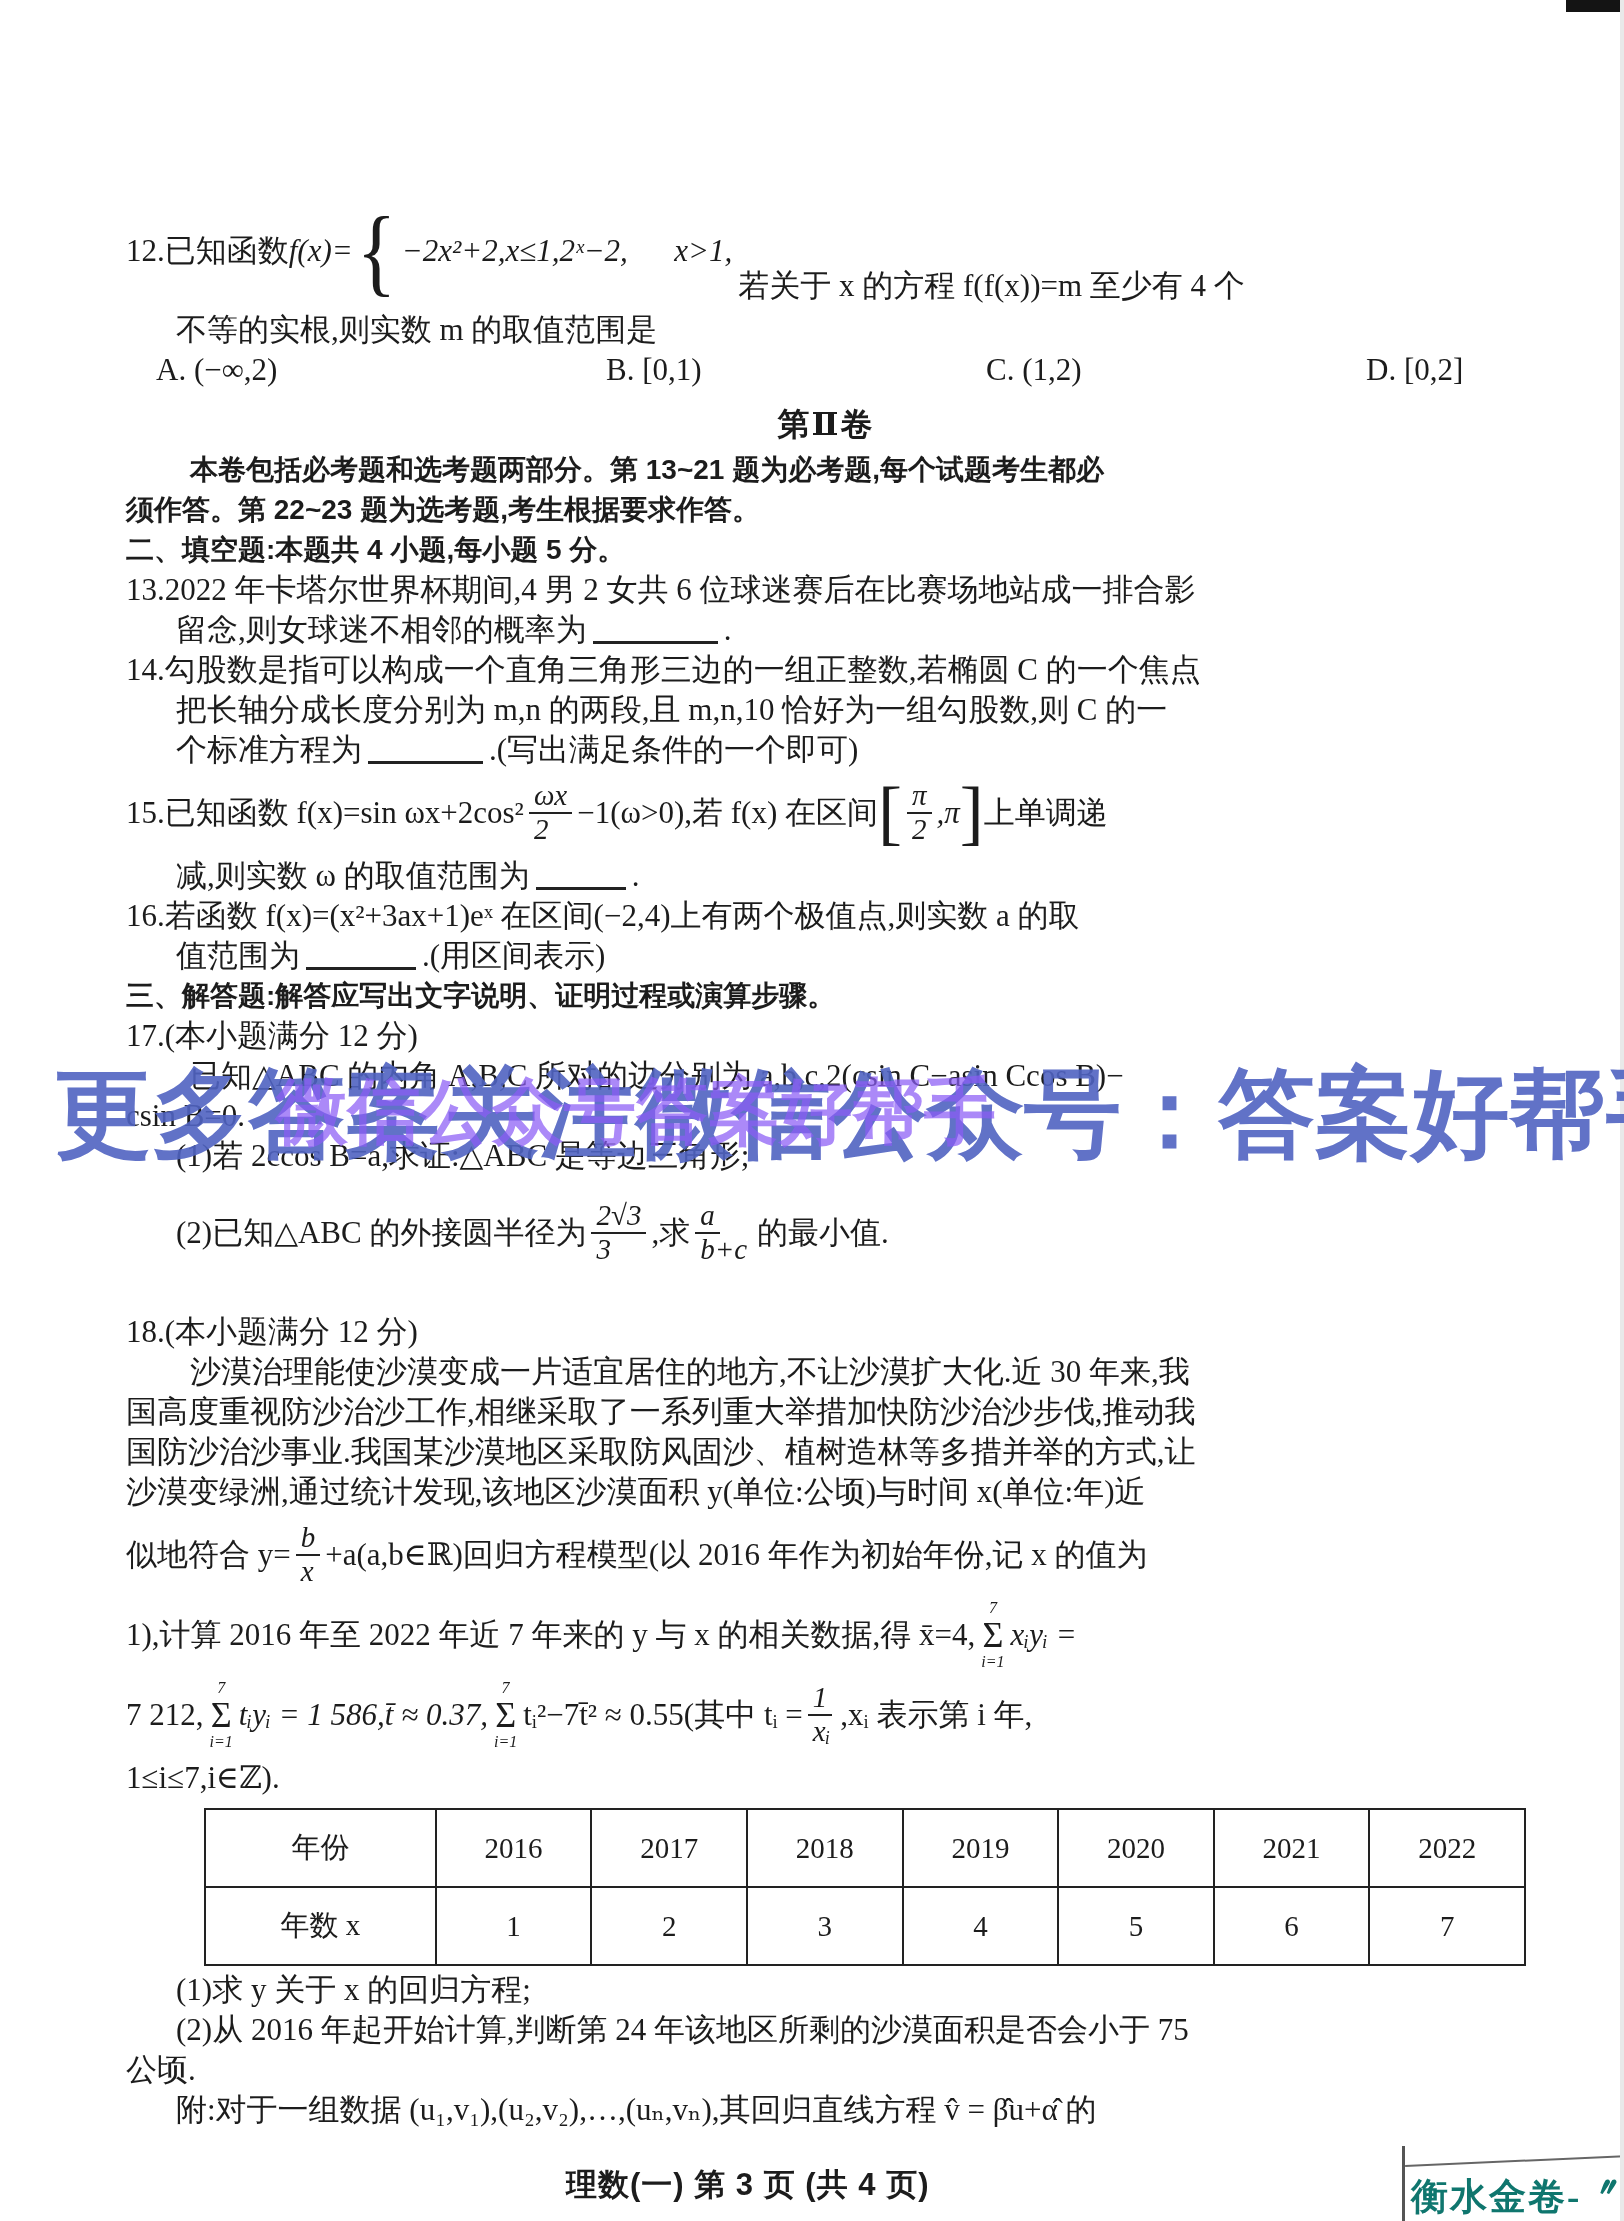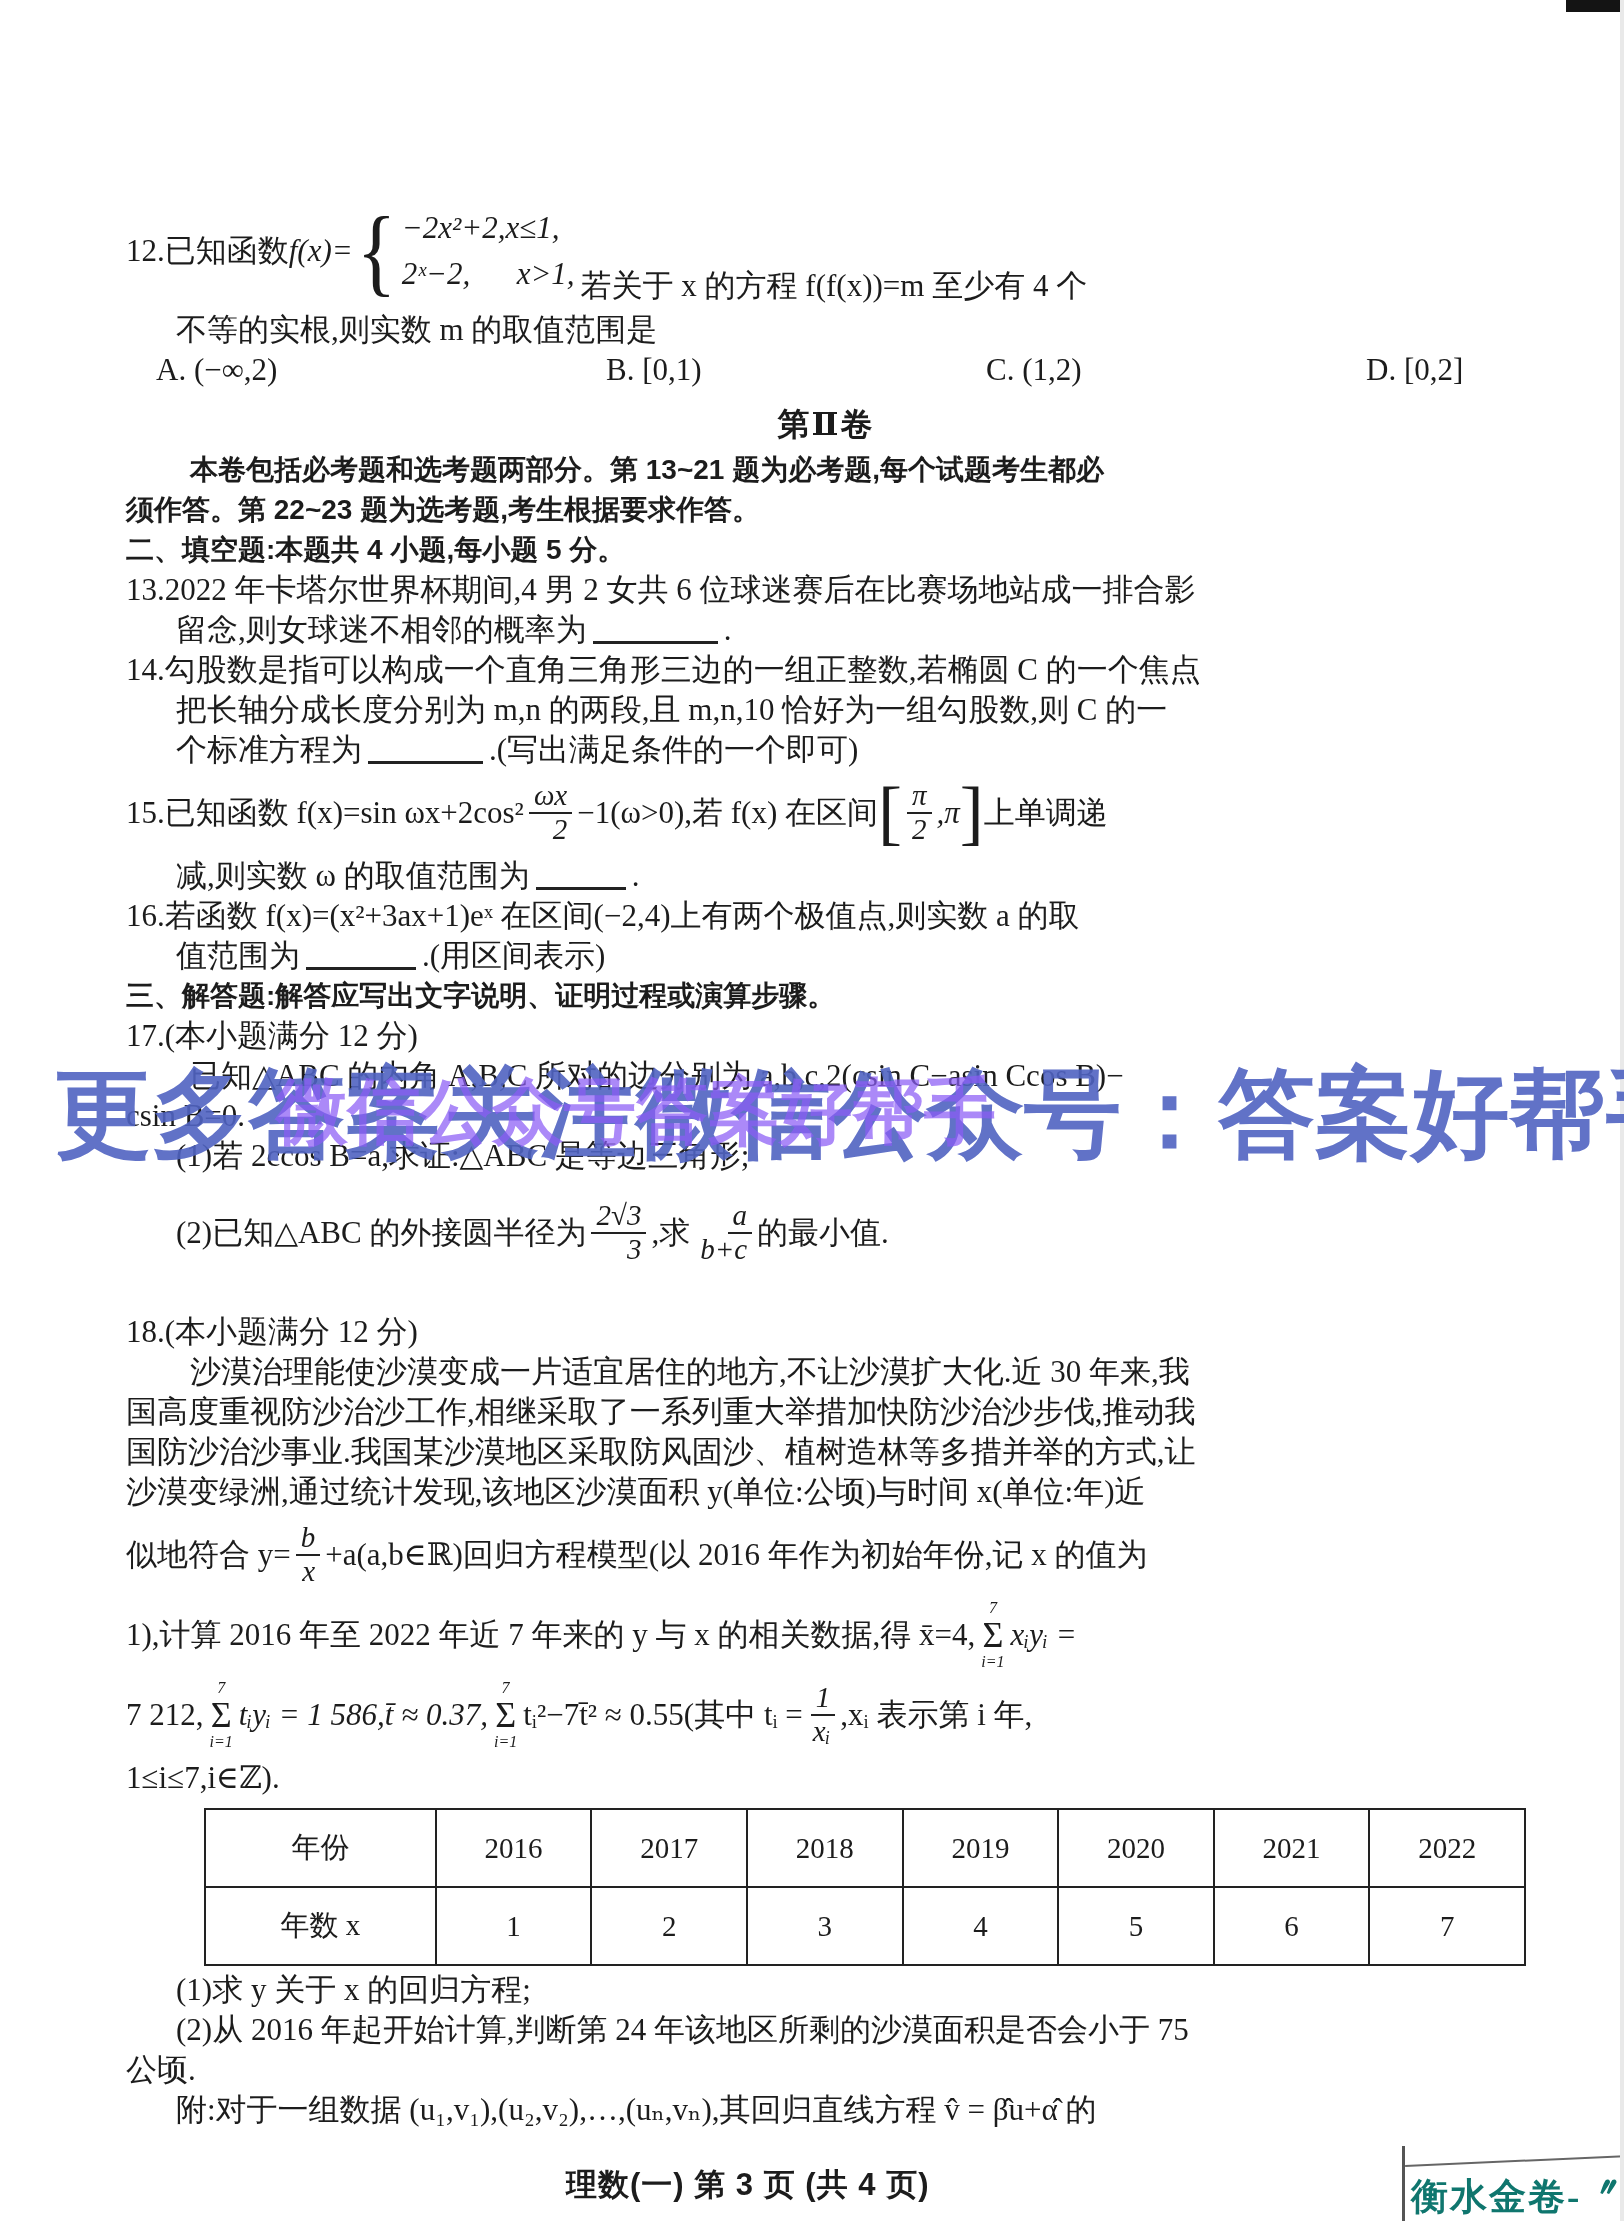--- a/index.html
+++ b/index.html
@@ -11,28 +11,28 @@
   .content{position:absolute;left:126px;top:192px;width:1400px}
   .ln{font-size:31px;line-height:40px;min-height:40px;white-space:nowrap}
   .mathline{display:flex;align-items:center}
   .indent{padding-left:50px}
   .pindent{padding-left:64px}
   .bold{font-weight:bold;font-family:"Liberation Sans","DejaVu Sans",sans-serif;font-size:28px}
   .it{font-style:italic}
   .sp{white-space:pre}
   
   .brace{font-size:98px;line-height:.8;font-weight:400;transform:scaleX(.85);margin-right:2px}
-  .cases{display:inline-flex;flex-direction:column;line-height:46px;font-style:italic}
+  .cases{display:inline-flex;line-height:46px;font-style:italic}
   .q12-after{align-self:flex-end;padding-bottom:4px;margin-left:6px}
   
   .opts{display:grid;grid-template-columns:450px 380px 380px auto;padding-left:30px}
   
   .sec-title{text-align:center;font-size:32px;font-weight:bold;line-height:52px;min-height:52px;letter-spacing:2px}
   
-  .frac{display:inline-flex;flex-direction:column;align-items:flex-end;line-height:1.1;font-size:29px;font-style:italic;margin:0 5px;vertical-align:middle}
+  .frac{display:inline-flex;flex-direction:column;align-items:flex-start;line-height:1.1;font-size:29px;font-style:italic;margin:0 5px;vertical-align:middle}
   .frac .num{padding:0 5px;border-bottom:2.5px solid #222}
   .frac .den{padding:0 5px}
   
   .bigbr{font-size:72px;line-height:.8;font-weight:400}
   
   .sum{display:inline-flex;flex-direction:column;align-items:center;line-height:1;margin:0 6px;font-style:normal}
   .sum .lim{font-size:16px;line-height:1.1;font-style:italic}
   .sum .sigma{font-size:36px;line-height:1}
   
   .blank{display:inline-block;border-bottom:3px solid #222;height:28px;vertical-align:-4px;margin:0 6px}

